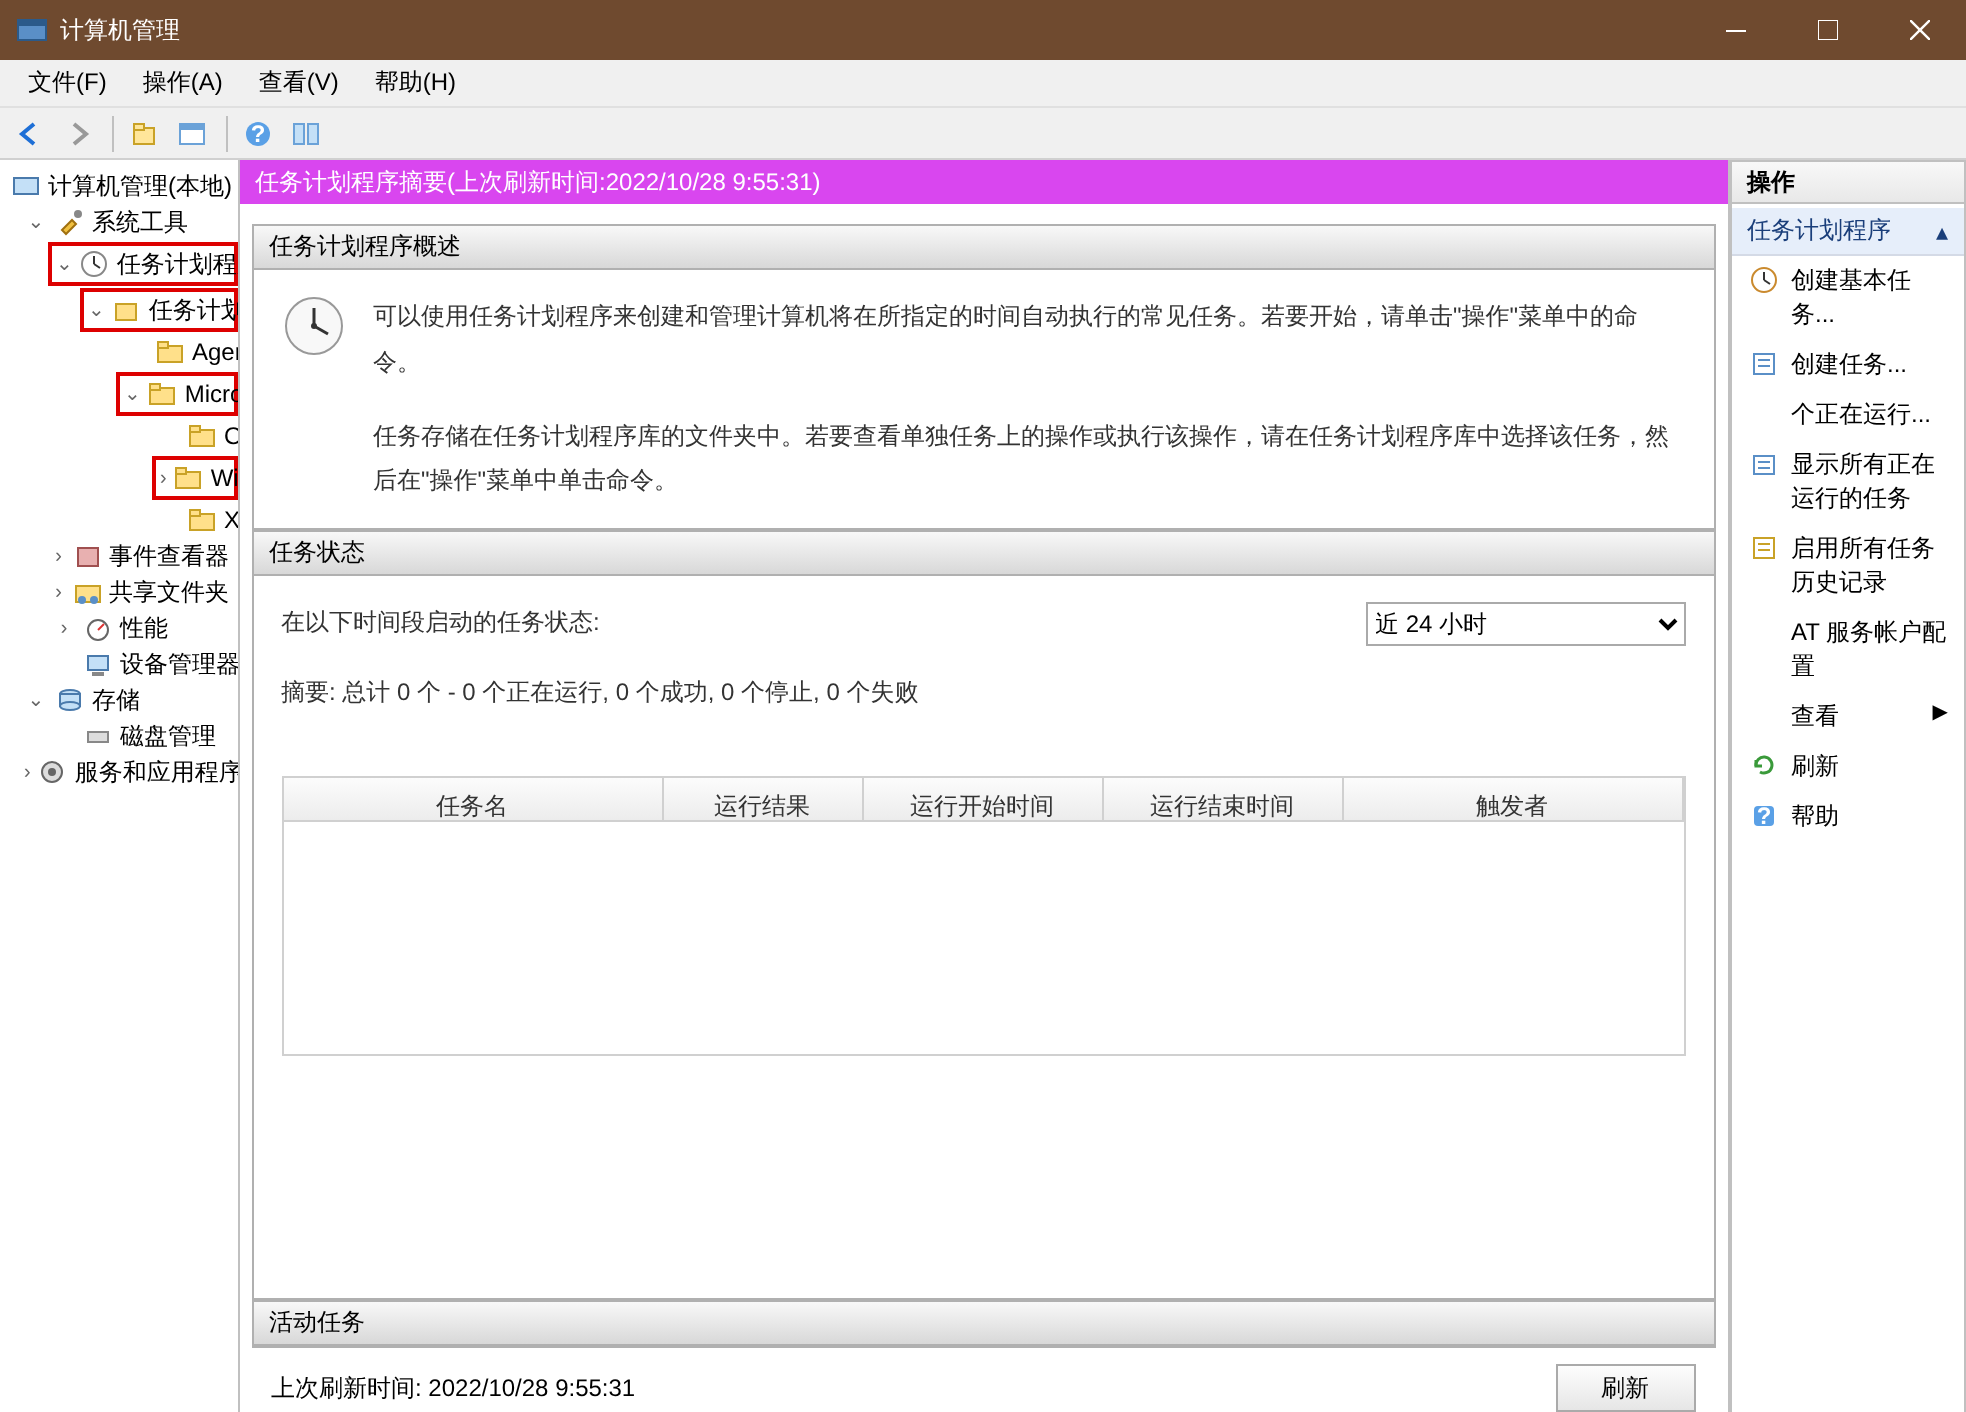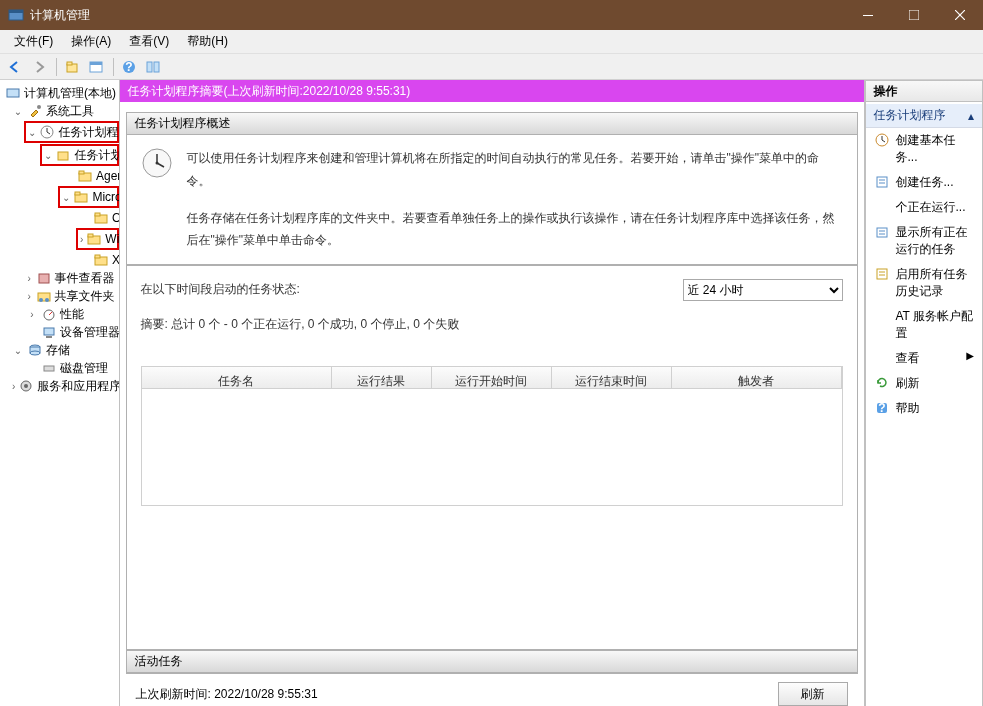--- a/index.html
+++ b/index.html
@@ -320,20 +320,21 @@
           </div>
           <div>
             <div>可以使用任务计划程序来创建和管理计算机将在所指定的时间自动执行的常见任务。若要开始，请单击"操作"菜单中的命令。</div>
             <div style="height:14px"></div>
             <div>任务存储在任务计划程序库的文件夹中。若要查看单独任务上的操作或执行该操作，请在任务计划程序库中选择该任务，然后在"操作"菜单中单击命令。</div>
           </div>
         </div>
       </div>
 
       <div class="section" style="flex:1; display:flex; flex-direction:column;">
+        <div class="section-header">任务状态</div>
         <div class="section-body" style="flex:1; display:flex; flex-direction:column;">
           <div class="status-controls">
             <span>在以下时间段启动的任务状态:</span>
             <select>
               <option>近 24 小时</option>
             </select>
           </div>
           <div style="margin-bottom:30px;">摘要: 总计 0 个 - 0 个正在运行, 0 个成功, 0 个停止, 0 个失败</div>
           <div class="task-table">
             <div class="task-table-head">

